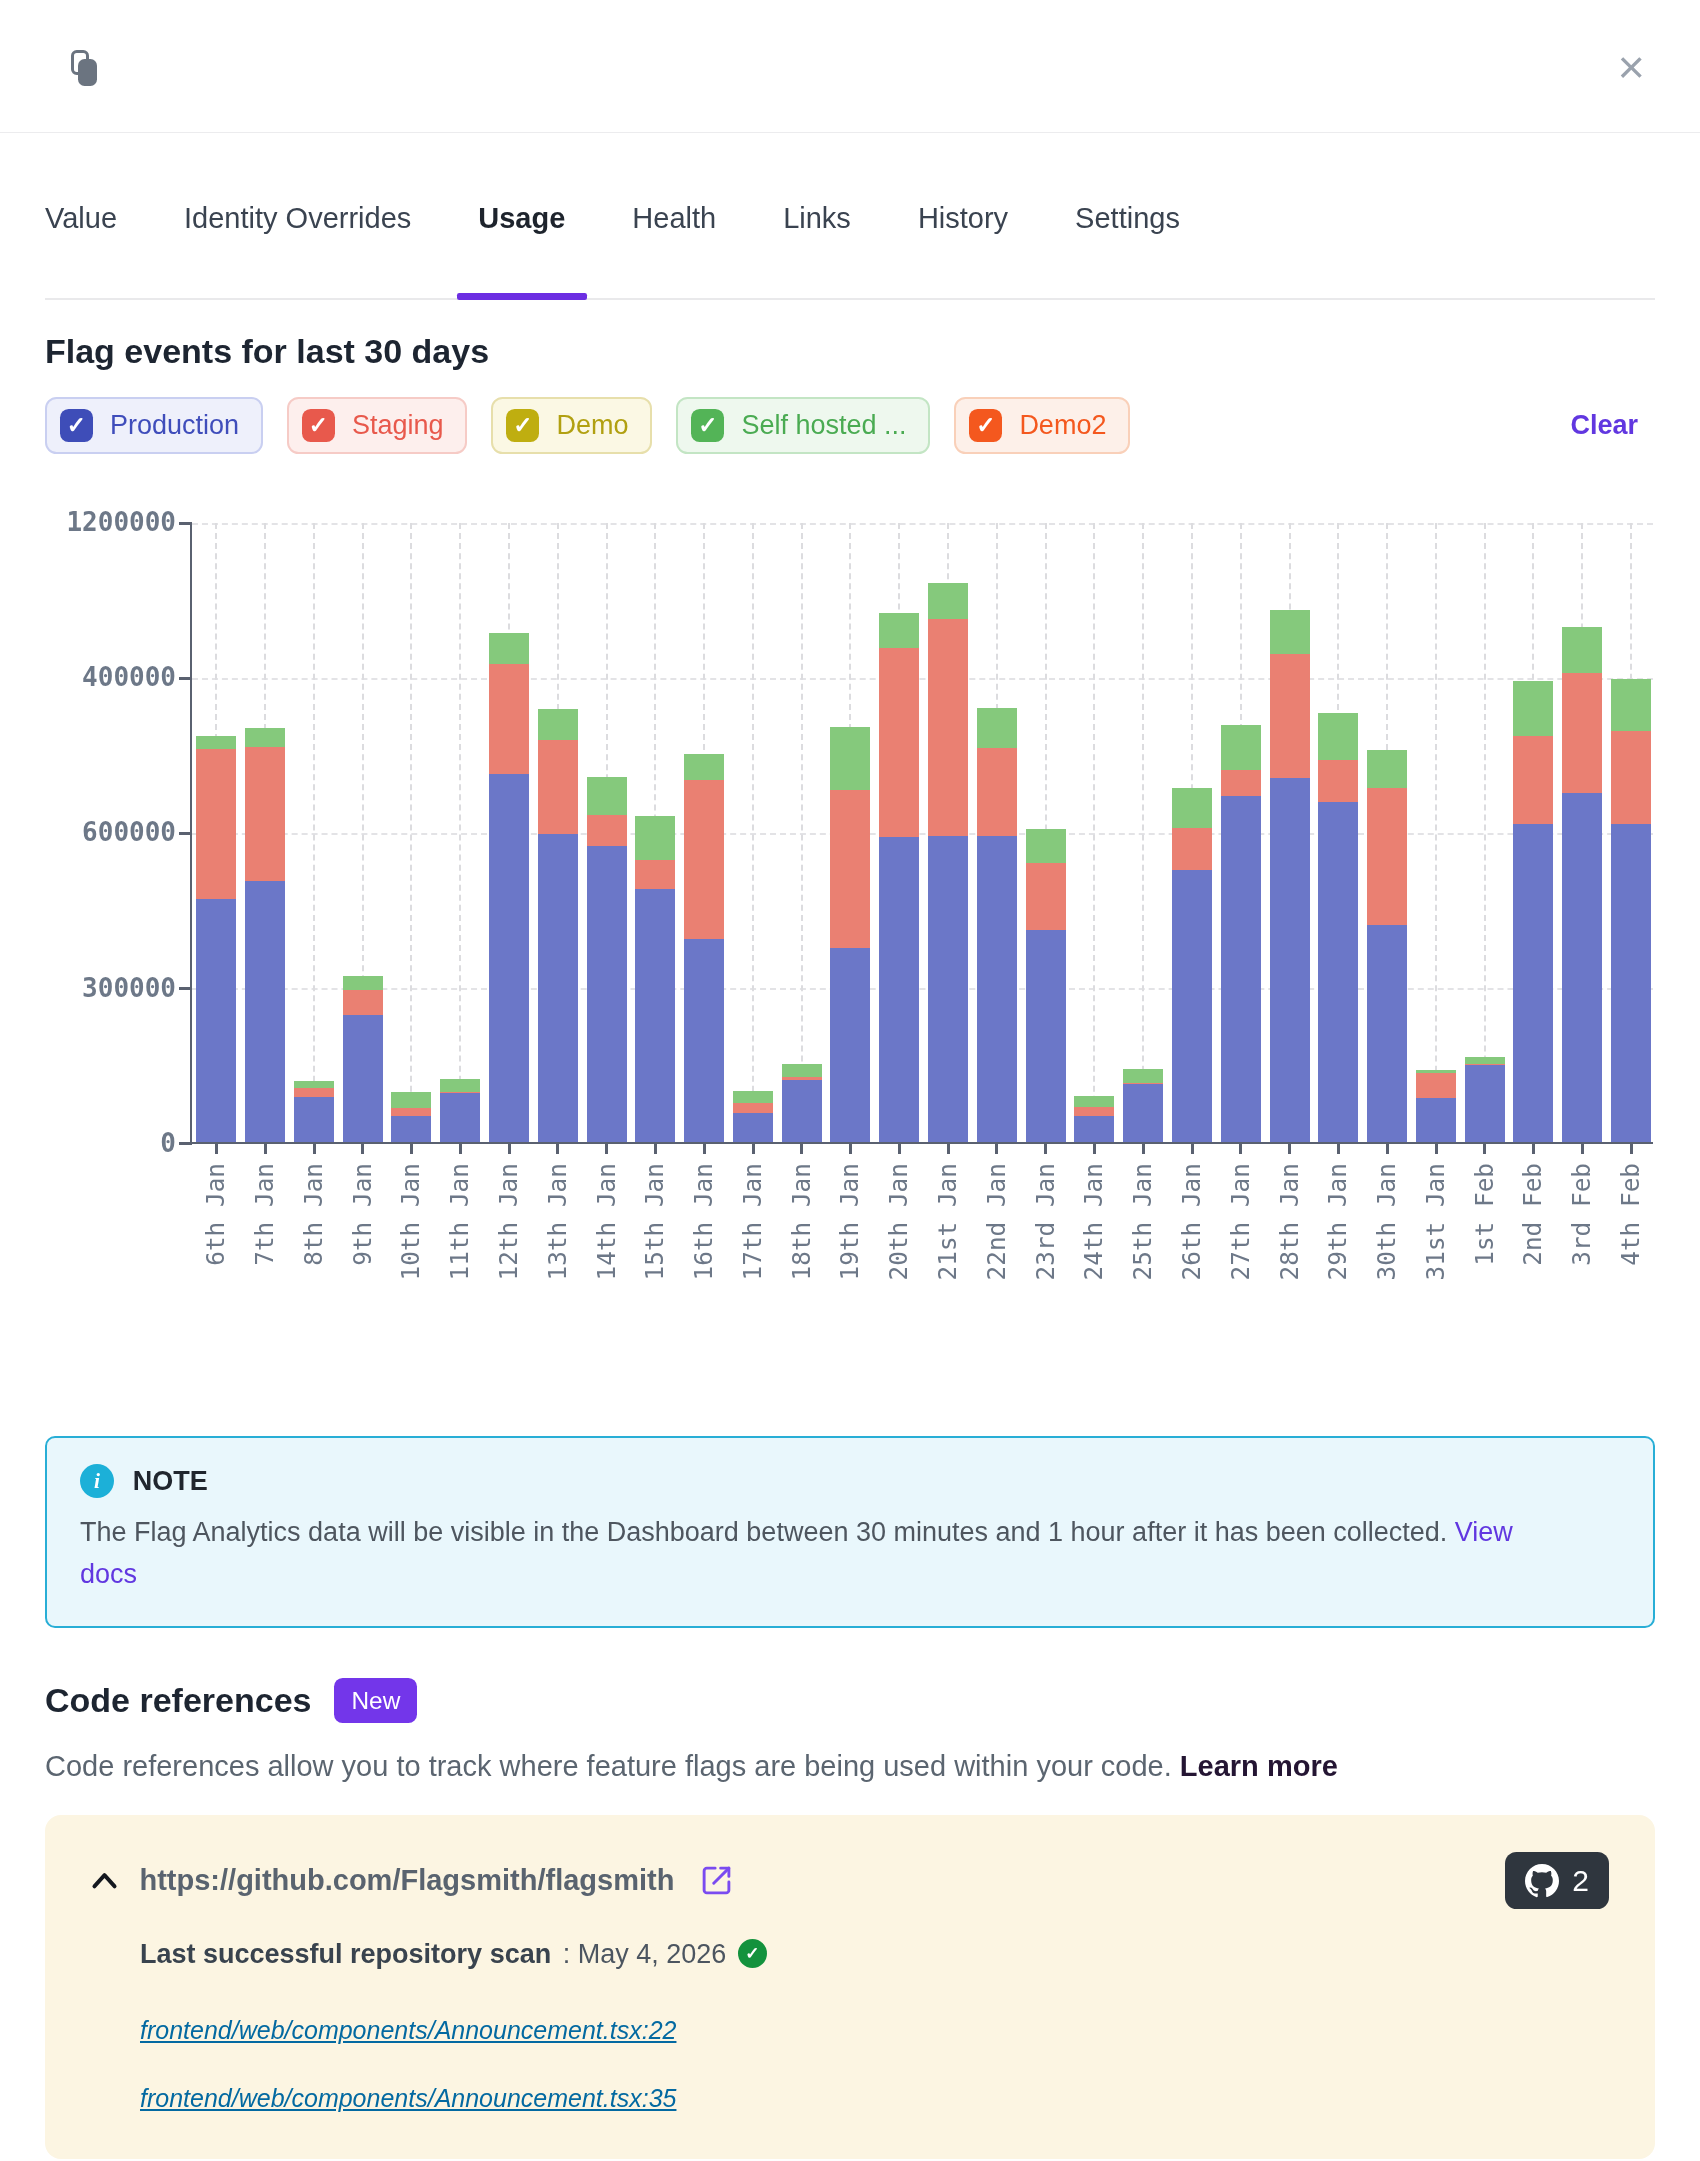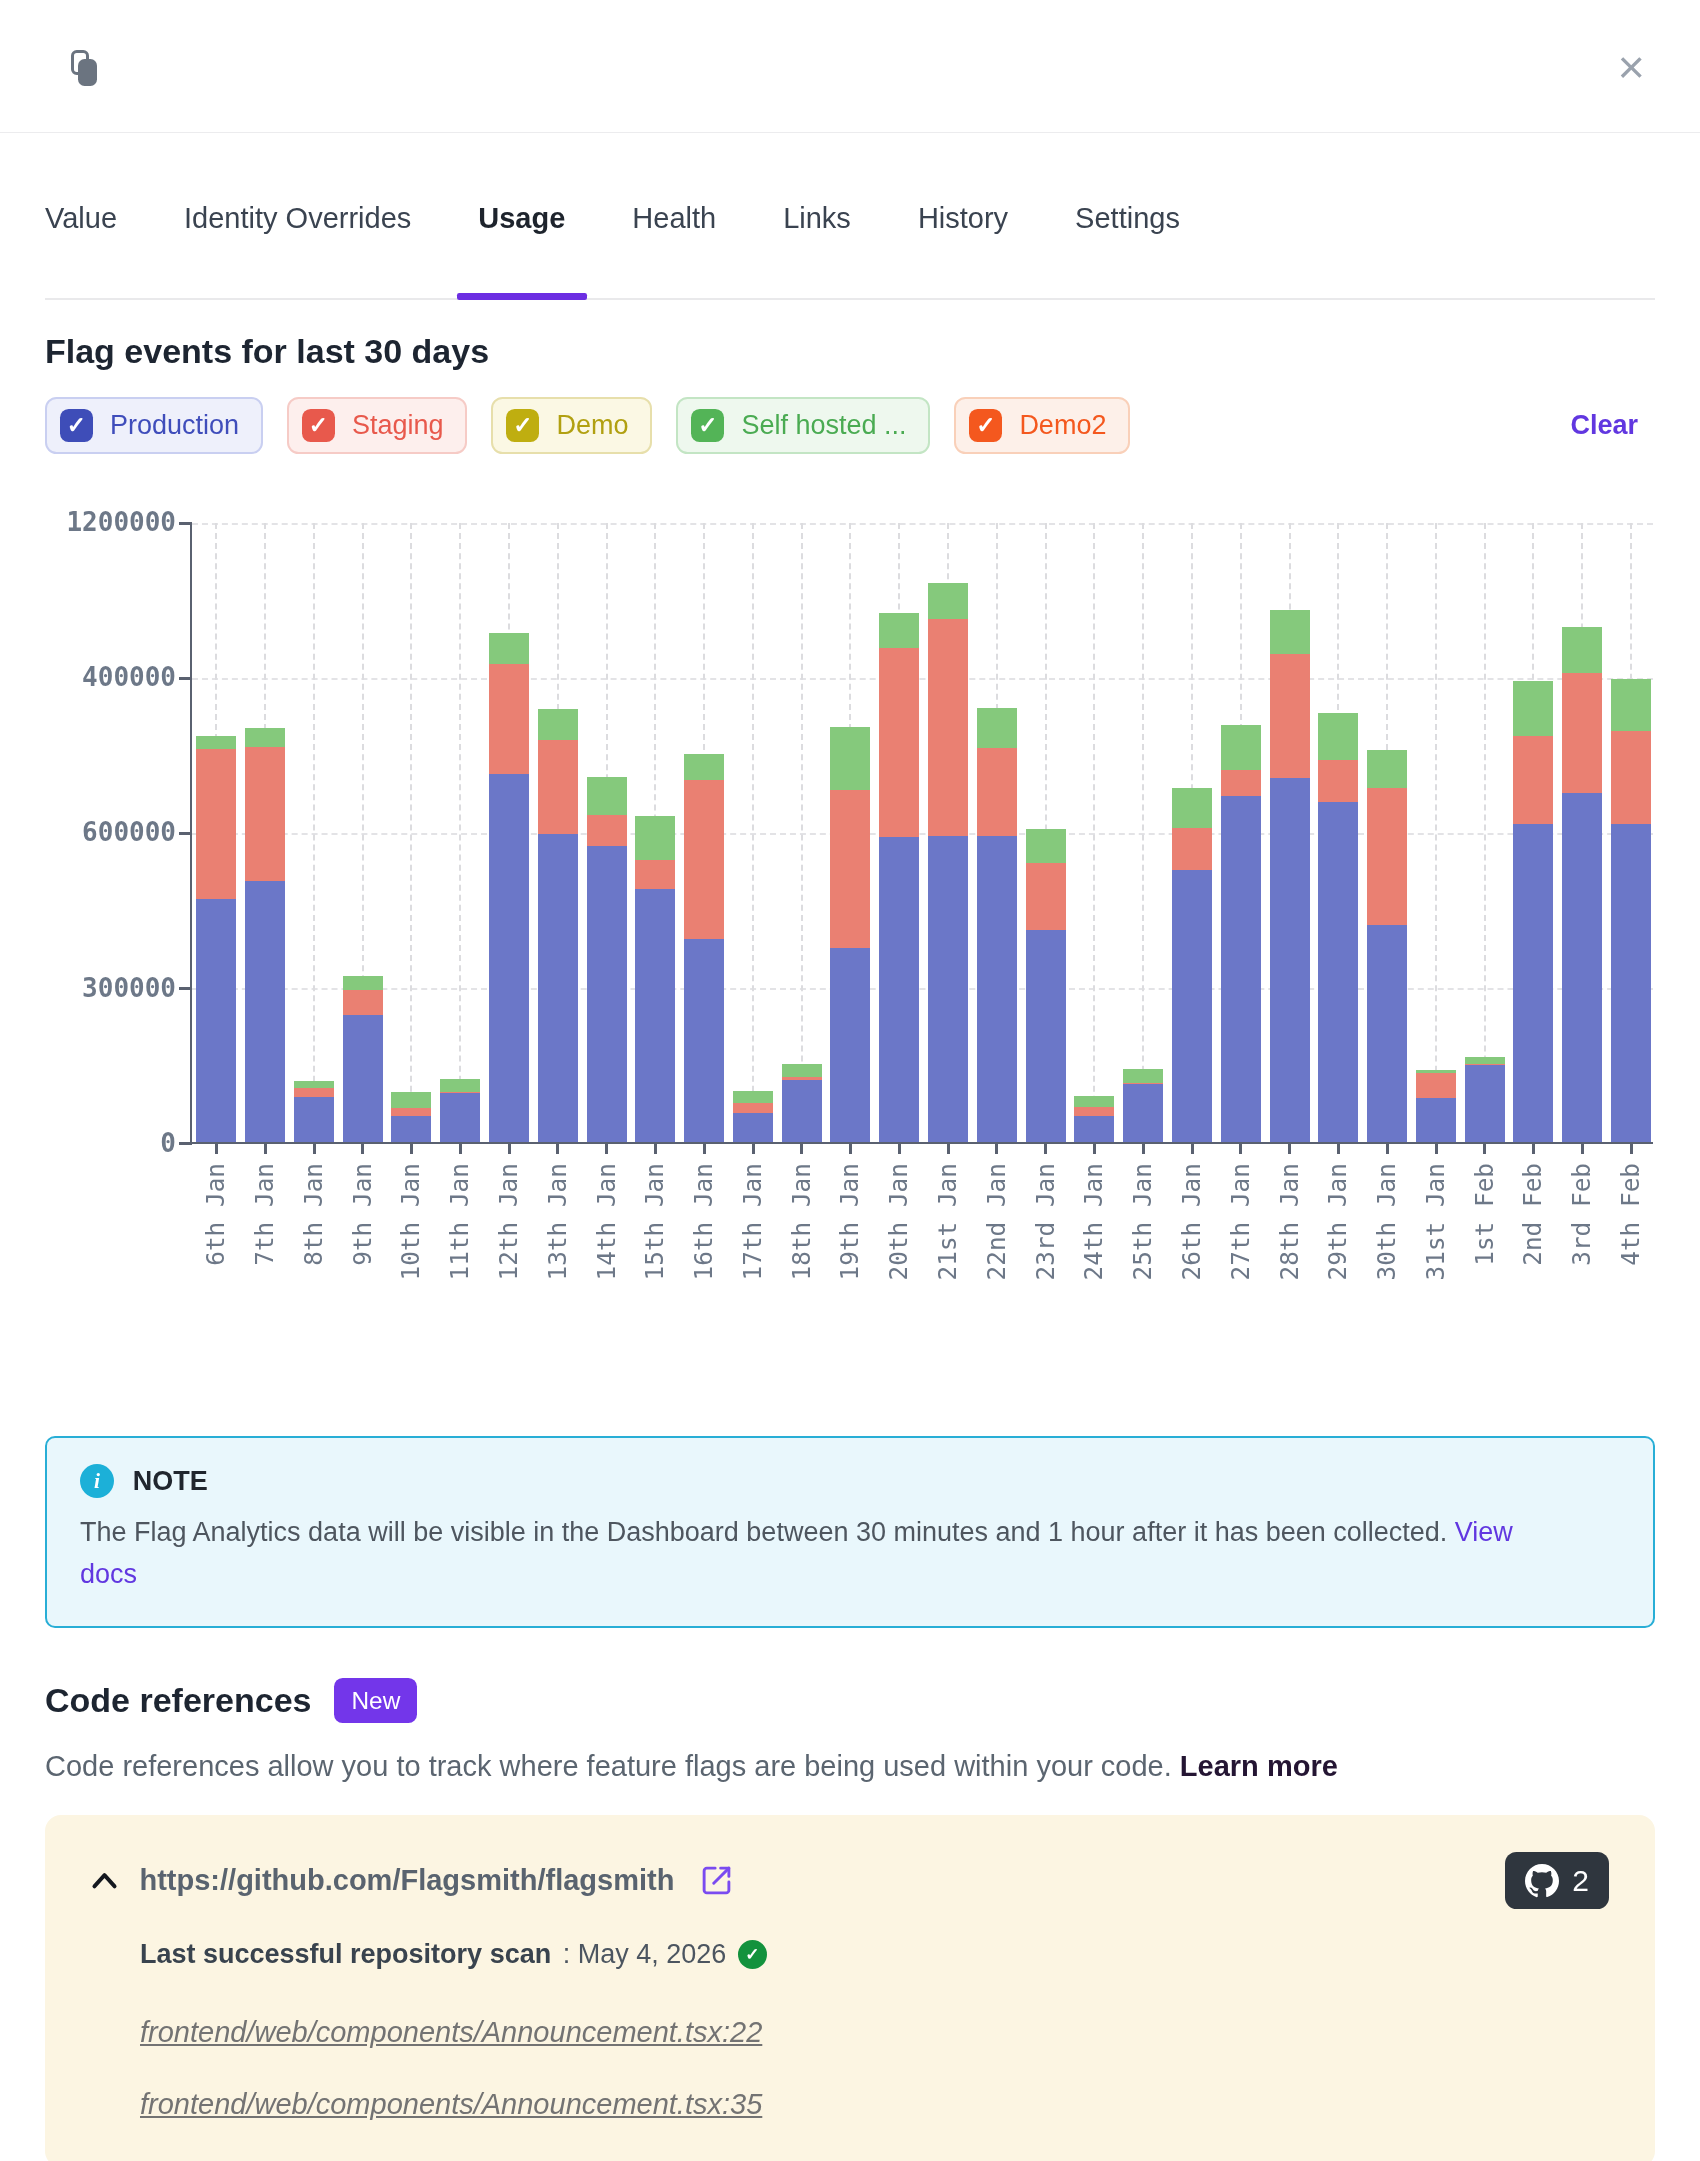--- a/index.html
+++ b/index.html
@@ -66,26 +66,26 @@
   .new-badge{ background:#7336ea; color:#fff; font-size:24.4px; padding:8.6px 17px; border-radius:8.6px;}
   .cr-desc{ margin-top:27px; font-size:29px; color:#5b6570;}
   .learn-more{ color:#241533; font-weight:700; cursor:pointer;}
   .repo-card{ margin:32px 45px 0; background:#fcf5e2; border-radius:16px; padding:37px 46px 46px;}
   .repo-row{ display:flex; align-items:center; gap:21.5px;}
   .chevron-up{ width:27px; height:21.5px; cursor:pointer; flex:none;}
   .repo-url{ font-size:29px; font-weight:700; color:#59636f; cursor:pointer;}
   .ext-icon{ width:33px; height:33px; cursor:pointer; margin-left:4.3px; flex:none;}
   .gh-badge{ margin-left:auto; background:#2f363e; color:#fff; border-radius:11.5px; height:57px;
     padding:0 20px; display:flex; align-items:center; gap:13px; font-size:30px; cursor:pointer;}
-  .scan-row{ margin:30px 0 0 49px; font-size:27px; color:#4c5560; display:flex; align-items:center; gap:11.5px;}
+  .scan-row{ margin:30px 0 0 49px; font-size:27px; color:#4c5560; display:flex; gap:11.5px;}
   .scan-bold{ font-weight:700; color:#39434e;}
   .check-circle{ width:29px; height:29px; border-radius:50%; background:#13923d; color:#fff;
     display:flex; align-items:center; justify-content:center; font-size:17px; font-weight:700;}
   .file-list{ margin:46px 0 0 49px; display:flex; flex-direction:column; gap:39px;}
-  .file-link{ font-size:29px; font-style:italic; text-decoration:underline; color:#737373;
+  .file-link{ font-size:25px; font-style:italic; text-decoration:underline; color:#0369a1;
     cursor:pointer; width:fit-content;}
 </style>
 </head>
 <body>
 
 <div>
 
   <div class="modal-header">
     <div class="copy-icon">
       <div class="back"></div>

